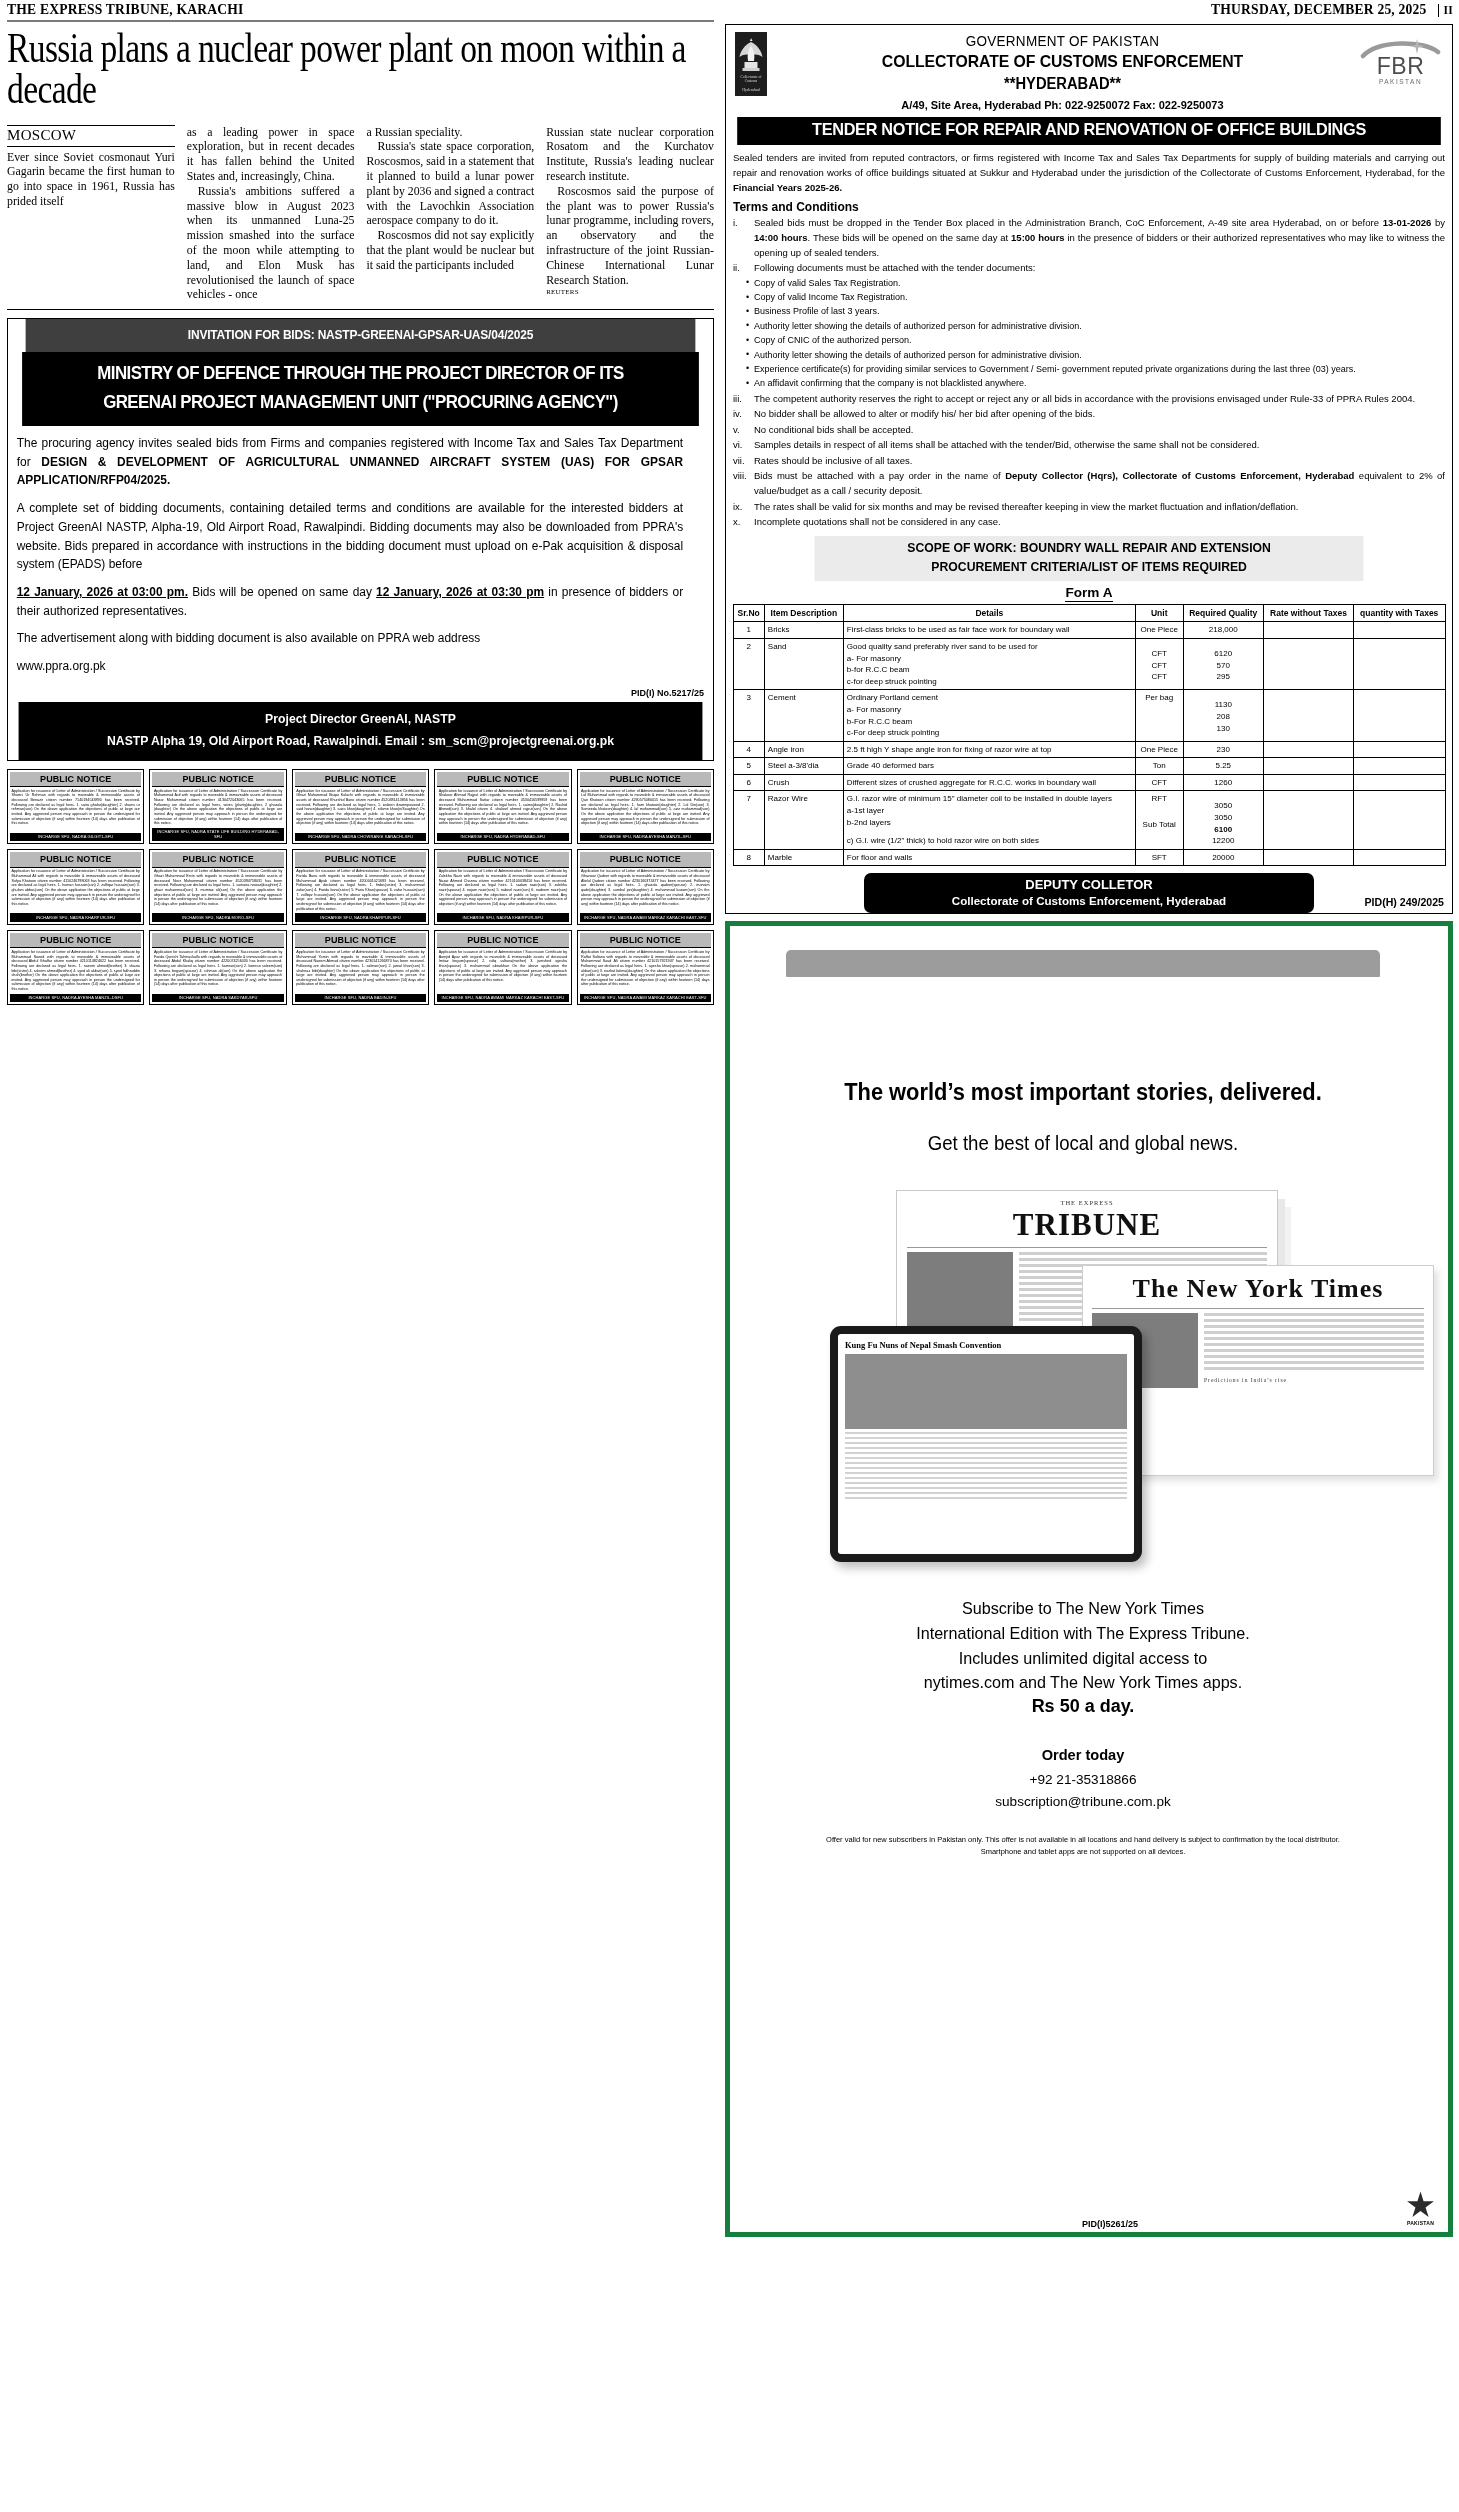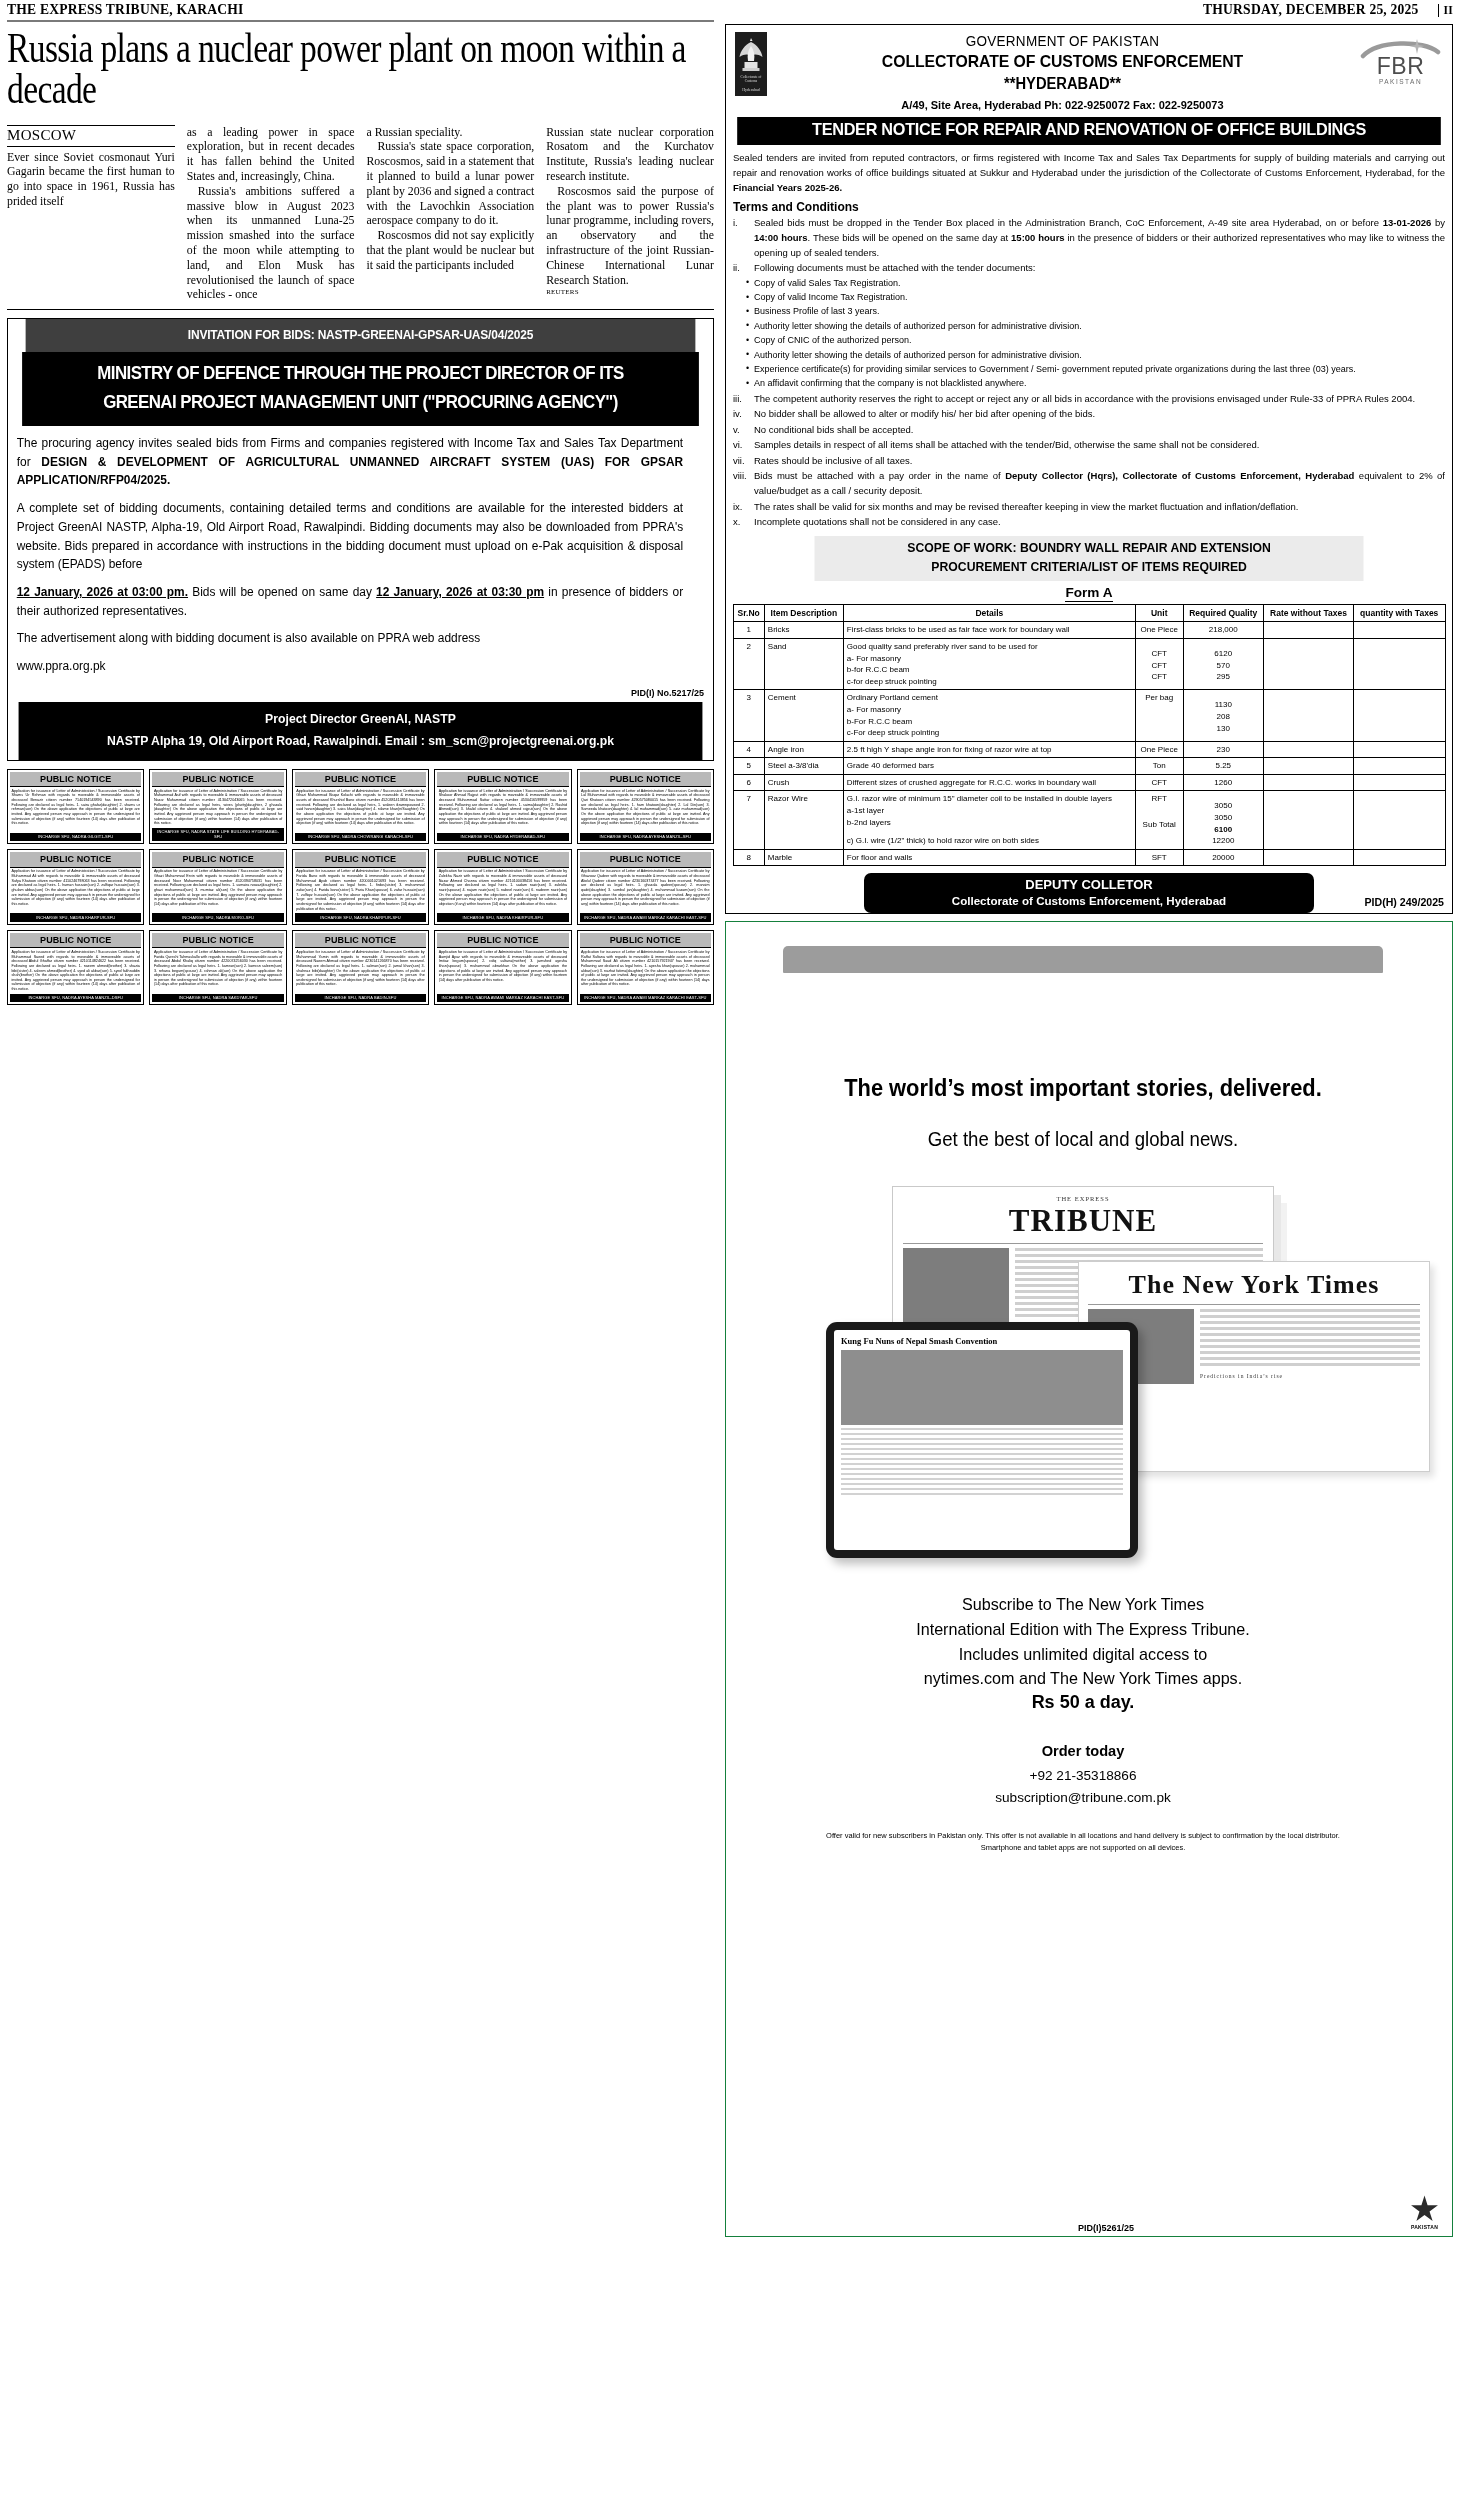--- a/index.html
+++ b/index.html
@@ -19,21 +19,21 @@
   }
   .masthead-left {
     font-family: "Liberation Serif", serif;
     font-weight: bold; font-size: 13.6px; letter-spacing: 0.2px;
     text-transform: uppercase;
   }
   .masthead-right {
     font-family: "Liberation Serif", serif;
     font-weight: bold; font-size: 13.6px; letter-spacing: 0.2px;
     text-transform: uppercase;
-    display: flex; gap: 19px; align-items: center;
+    display: flex; gap: 11px; align-items: center;
   }
   .masthead-right .pg { border-left: 1px solid #000; padding-left: 5px; font-size: 11.6px;}
 
   .rule-top {
     position: absolute; top: 20px; left: 7px; width: 707px; height: 1.5px;
     background: #7a7a7a;
   }
 
   
   .left-pane { position: absolute; top: 24px; left: 7px; width: 707px; }
@@ -351,21 +351,21 @@
     text-align: right;
     font-family: "Liberation Sans", sans-serif;
     font-weight: bold; font-size: 10.6px;
     padding: 0 8px 5px 0;
     margin-top: -17px;
   }
 
   
   .nyt-ad {
     margin-top: 7px;
-    border: 1px solid #15803d;
+    border: 5px solid #15803d;
     background: #fff;
     padding: 0 12px 11px 0;
     height: 1316px;
     position: relative;
     overflow: hidden;
   }
   .grey-bar {
     width: 84%; height: 27px;
     margin: 24px auto 0 auto;
     background: #9c9c9c;

